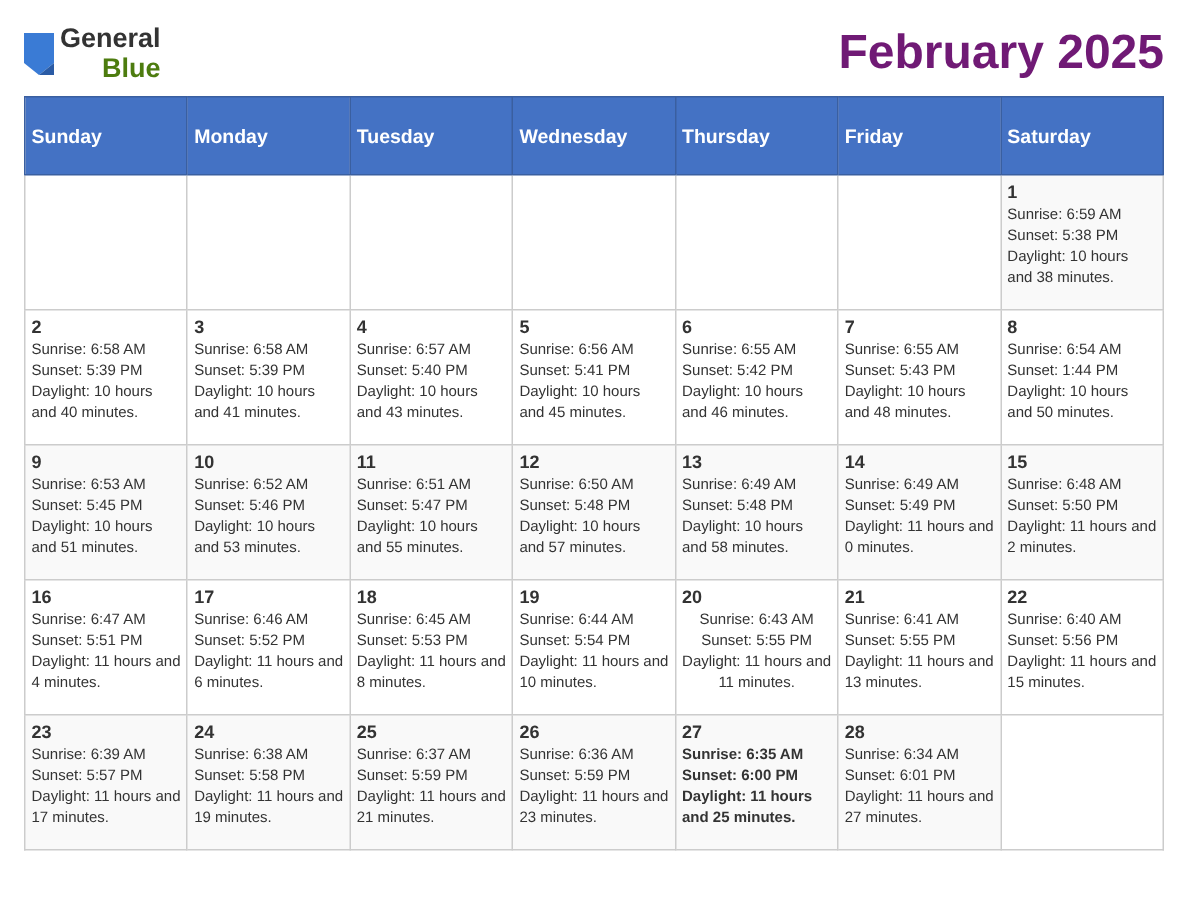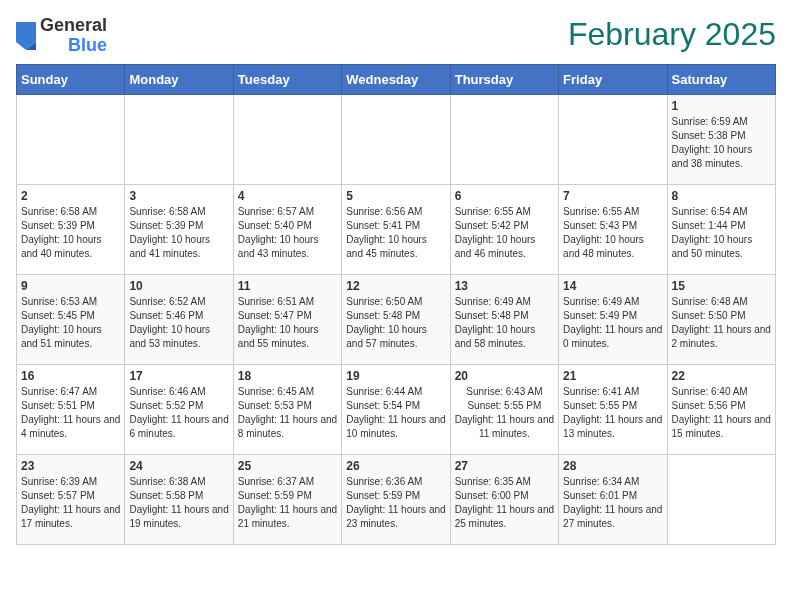--- a/index.html
+++ b/index.html
@@ -22,50 +22,50 @@
     }
     .logo-text {
       display: flex;
       flex-direction: column;
       font-size: 18px;
       font-weight: bold;
       line-height: 1.1;
       text-align: right;
     }
     .logo-general { color: #333; }
-    .logo-blue { color: #3b82f6; }
+    .logo-blue { color: #4d7c0f; }
     .logo-icon {
       width: 20px;
       height: 28px;
       margin-right: 4px;
     }
     .title-block {
       text-align: right;
     }
     .title-block h1 {
       font-size: 32px;
-      font-weight: normal;
-      color: #0f766e;
+      font-weight: bold;
+      color: #701a75;
     }
     .title-block h2 {
       font-size: 15px;
       font-weight: normal;
       color: #333;
     }
     table {
       width: 100%;
       border-collapse: collapse;
       table-layout: fixed;
     }
     thead tr th {
       background-color: #4472c4;
       color: #fff;
       font-size: 13px;
       font-weight: bold;
-      padding: 7px 4px;
+      padding: 18px 4px;
       text-align: left;
       border: 1px solid #3a5fa0;
     }
     tbody tr td {
       vertical-align: top;
       font-size: 10.5px;
       color: #333;
       padding: 4px;
       border: 1px solid #ccc;
       height: 90px;
@@ -287,21 +287,21 @@
 Daylight: 11 hours and 21 minutes.</div>
         </td>
         <td>
           <span class="day-number">26</span>
           <div class="day-info" style="white-space: pre-line;">Sunrise: 6:36 AM
 Sunset: 5:59 PM
 Daylight: 11 hours and 23 minutes.</div>
         </td>
         <td>
           <span class="day-number">27</span>
-          <div class="day-info" style="white-space: pre-line;">Sunrise: 6:35 AM
+          <div class="day-info" style="white-space: pre-line; font-weight: bold;">Sunrise: 6:35 AM
 Sunset: 6:00 PM
 Daylight: 11 hours and 25 minutes.</div>
         </td>
         <td>
           <span class="day-number">28</span>
           <div class="day-info" style="white-space: pre-line;">Sunrise: 6:34 AM
 Sunset: 6:01 PM
 Daylight: 11 hours and 27 minutes.</div>
         </td>
         <td class="empty-cell"></td>

